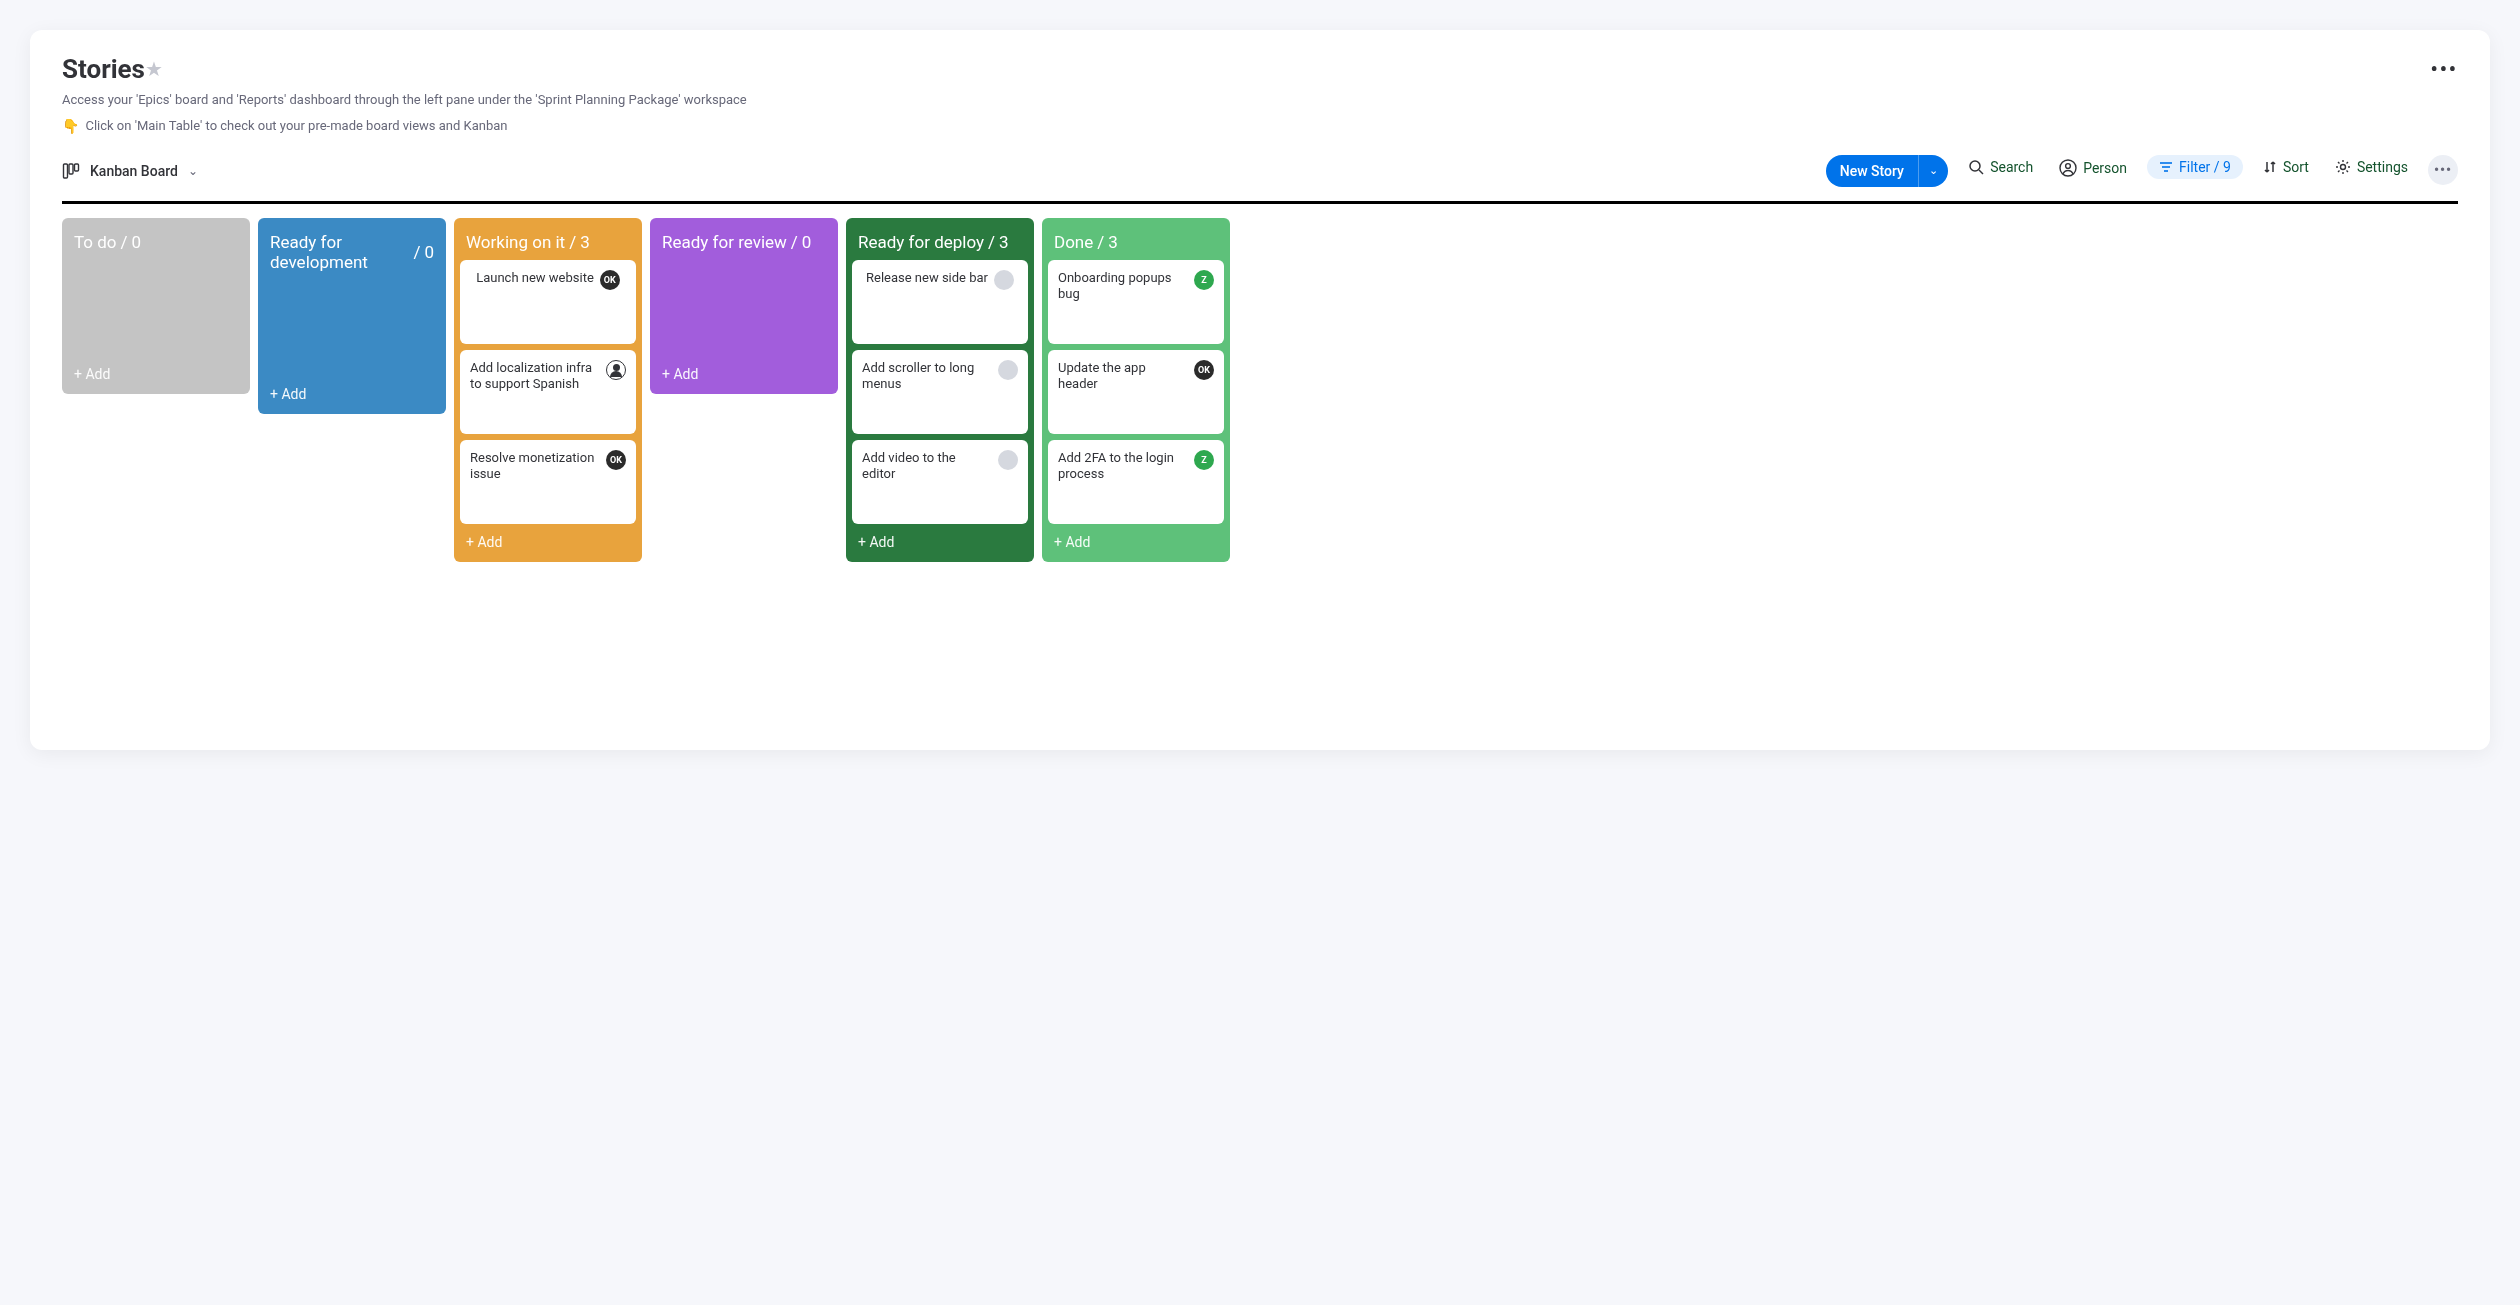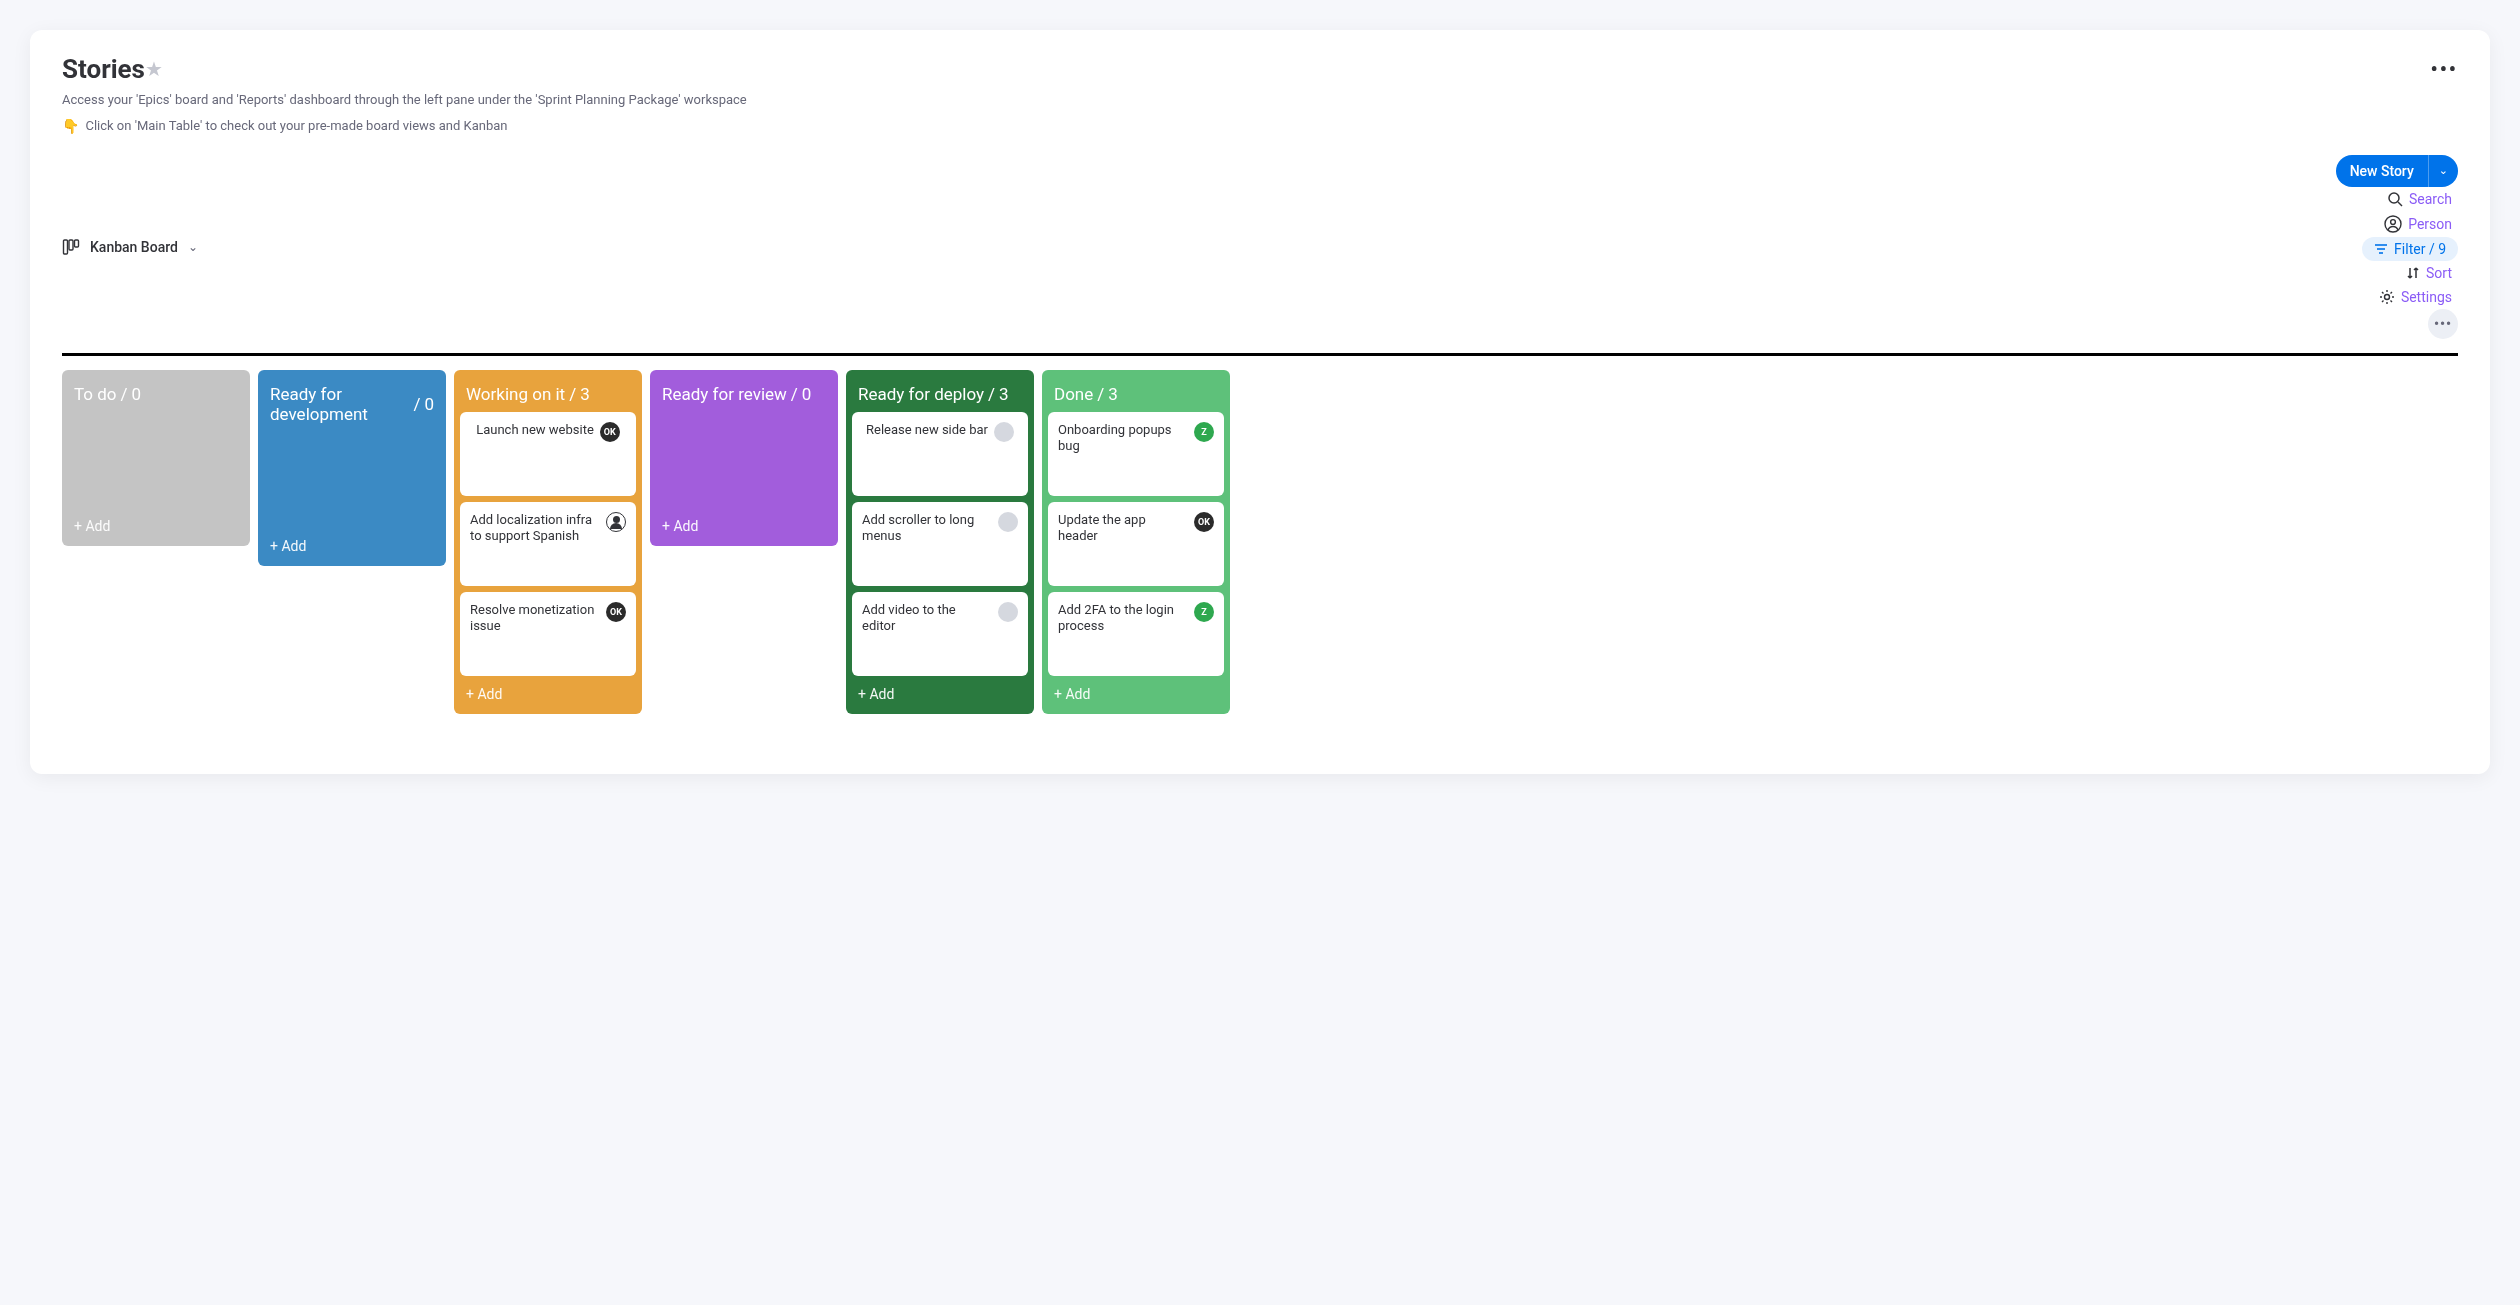--- a/index.html
+++ b/index.html
@@ -72,22 +72,22 @@
     font-size: 14px;
     color: #323338;
     font-weight: 500;
   }
   .chevron {
     color: #676879;
     font-size: 12px;
   }
   .toolbar-right {
     display: flex;
-    align-items: flex-end;
-    flex-direction: column;
+    align-items: flex-start;
+    gap: 14px;
   }
   .new-story-btn {
     display: flex;
     align-items: stretch;
     background: #0073ea;
     color: #fff;
     border-radius: 18px;
     overflow: hidden;
     font-size: 14px;
     font-weight: 500;
@@ -103,21 +103,21 @@
     display:flex; align-items:center;
     border-left: 1px solid rgba(255,255,255,0.3);
     cursor:pointer;
     font-size: 11px;
   }
   .tb-item {
     display:flex;
     align-items:center;
     gap:6px;
     font-size:14px;
-    color:#8b5cf6;
+    color:#14532d;
     cursor:pointer;
     padding: 4px 6px;
     border-radius: 4px;
   }
   .tb-item svg { display:block; }
   .filter-pill {
     background: #e6f1fd;
     color: #0073ea;
     border-radius: 16px;
     padding: 4px 12px;

